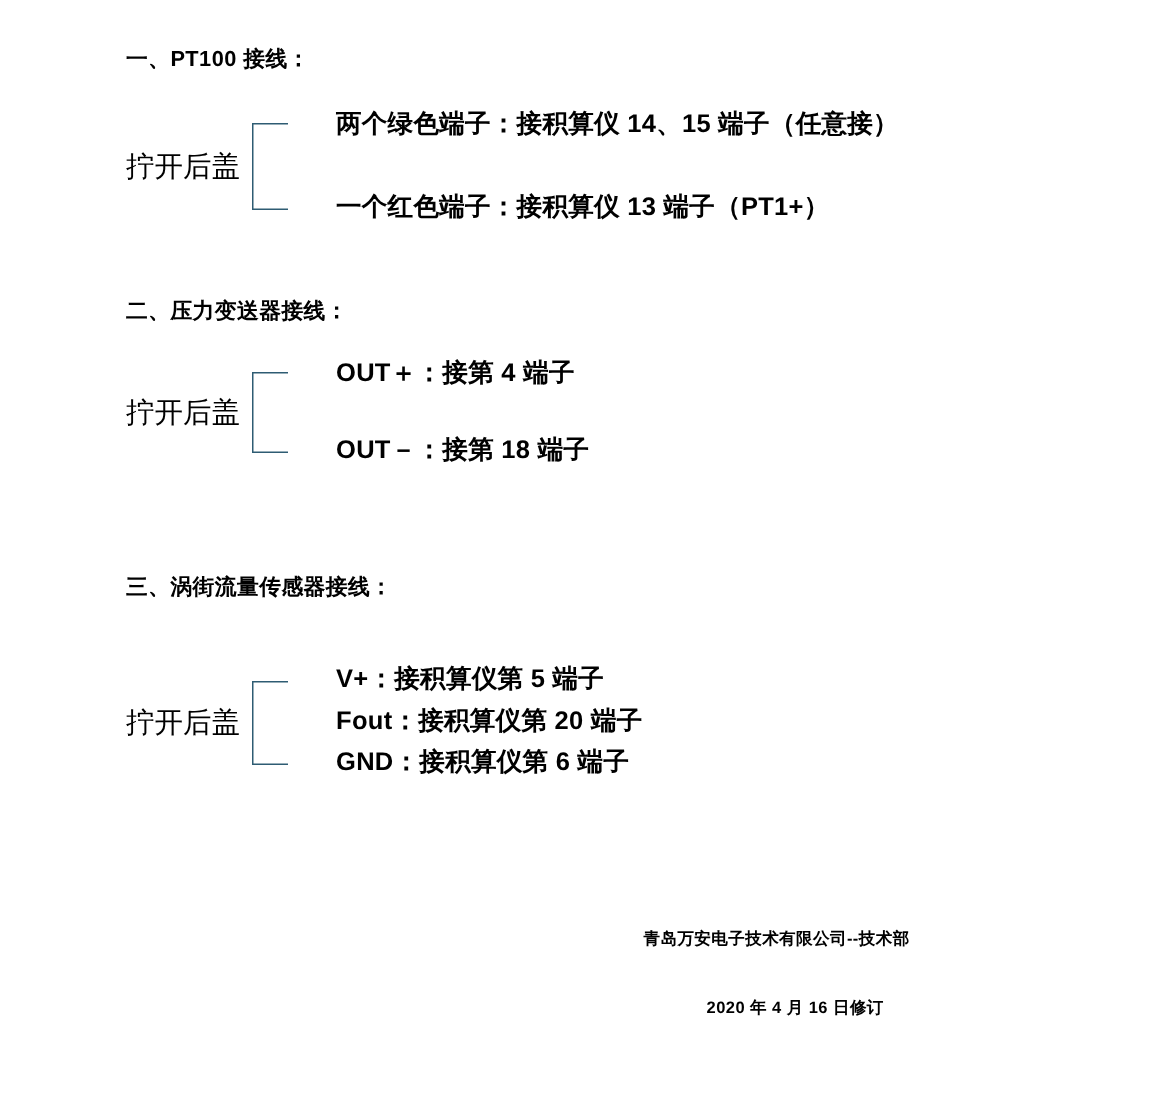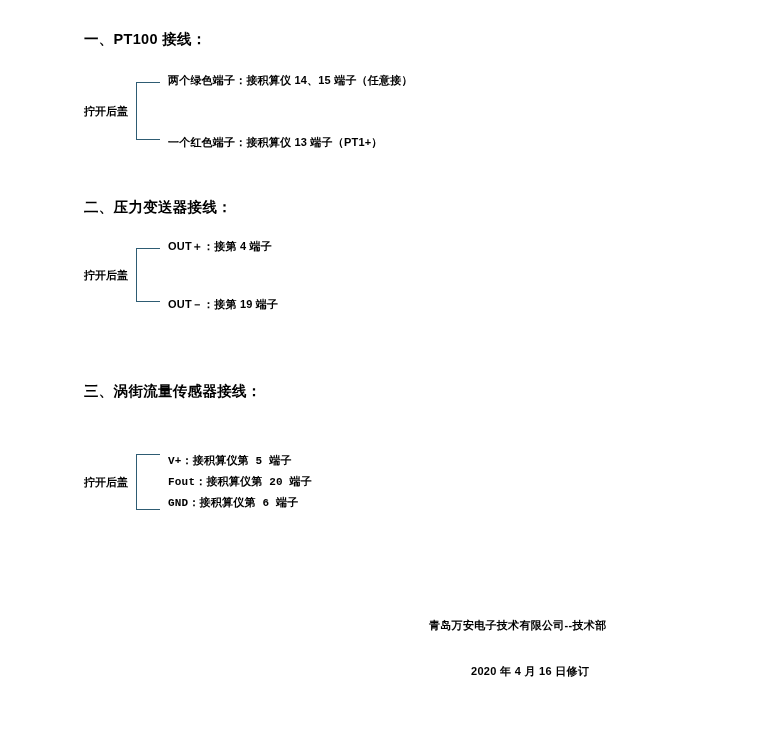--- a/index.html
+++ b/index.html
@@ -28,22 +28,22 @@
     letter-spacing: 0.3px;
     white-space: nowrap;
   }
   
   .group {
     position: absolute;
     display: flex;
     align-items: center;
   }
   .group-label {
-    font-size: 11px;
-    font-weight: bold;
+    font-size: 19px;
+    font-weight: normal;
     white-space: nowrap;
     margin-right: 8px;
   }
   .brace {
     position: relative;
     width: 24px;
     align-self: stretch;
   }
   .brace .vbar {
     position: absolute;
@@ -63,30 +63,31 @@
   .brace .hbar.top { top: 8px; }
   .brace .hbar.bottom { bottom: 8px; }
   .items {
     display: flex;
     flex-direction: column;
     justify-content: space-between;
     align-self: stretch;
     padding-left: 8px;
   }
   .item {
-    font-size: 11px;
+    font-size: 17px;
     font-weight: bold;
     white-space: nowrap;
     letter-spacing: 0.2px;
     line-height: 1.1;
+    margin-left: 24px;
   }
   .g1 { height: 74px; }
   .g2 { height: 70px; }
   .g3 { height: 72px; }
-  .g3 .items { justify-content: center; gap: 9px; font-family: Liberation Mono, monospace; }
+  .g3 .items { justify-content: flex-end; gap: 9px; }
   .footer-line {
     position: absolute;
     font-size: 11px;
     font-weight: bold;
     white-space: nowrap;
     letter-spacing: 0.3px;
   }
 </style>
 </head>
 <body>
@@ -112,21 +113,21 @@
 
   <div class="group g2" style="left:84px; top:240px;">
     <div class="group-label">拧开后盖</div>
     <div class="brace">
       <span class="vbar"></span>
       <span class="hbar top"></span>
       <span class="hbar bottom"></span>
     </div>
     <div class="items">
       <div class="item">OUT＋：接第 4 端子</div>
-      <div class="item">OUT－：接第 19 端子</div>
+      <div class="item">OUT－：接第 18 端子</div>
     </div>
   </div>
 
   <div class="section heading" style="left:84px; top:382px;">三、涡街流量传感器接线：</div>
 
   <div class="group g3" style="left:84px; top:446px;">
     <div class="group-label">拧开后盖</div>
     <div class="brace">
       <span class="vbar"></span>
       <span class="hbar top"></span>

